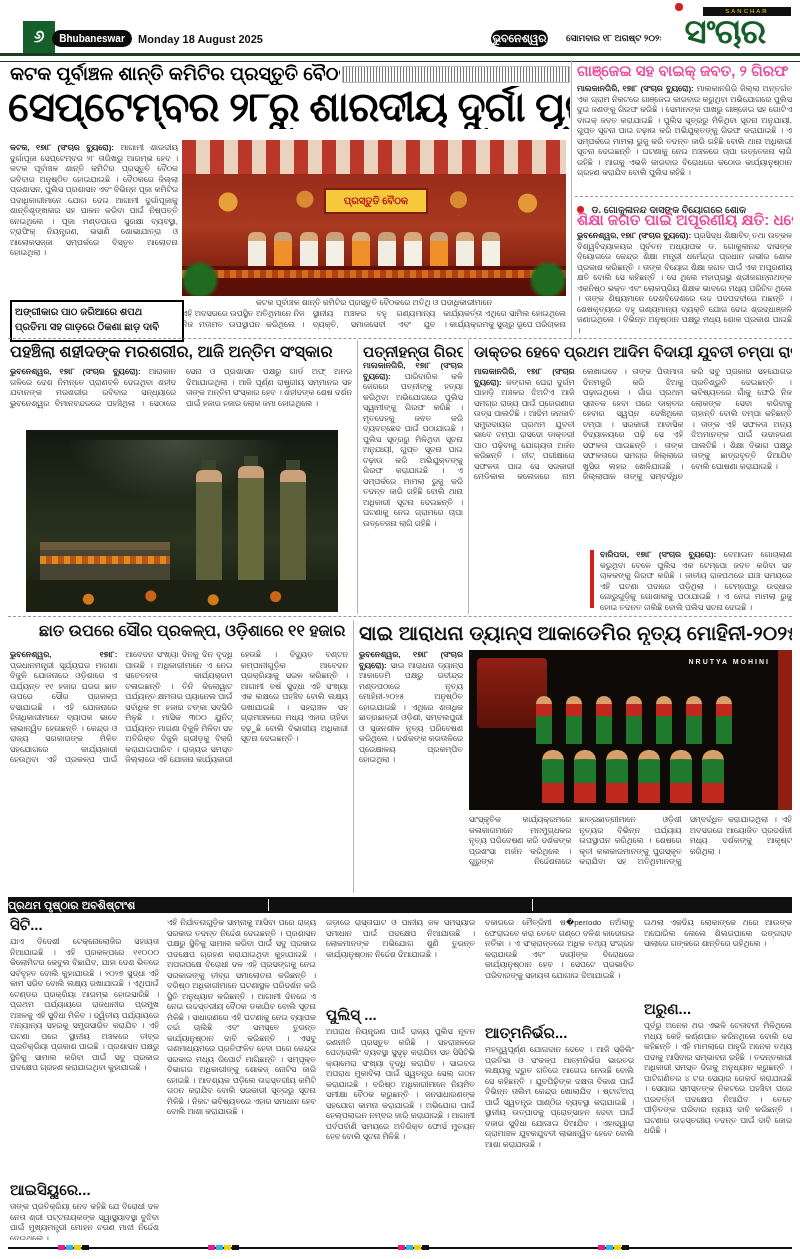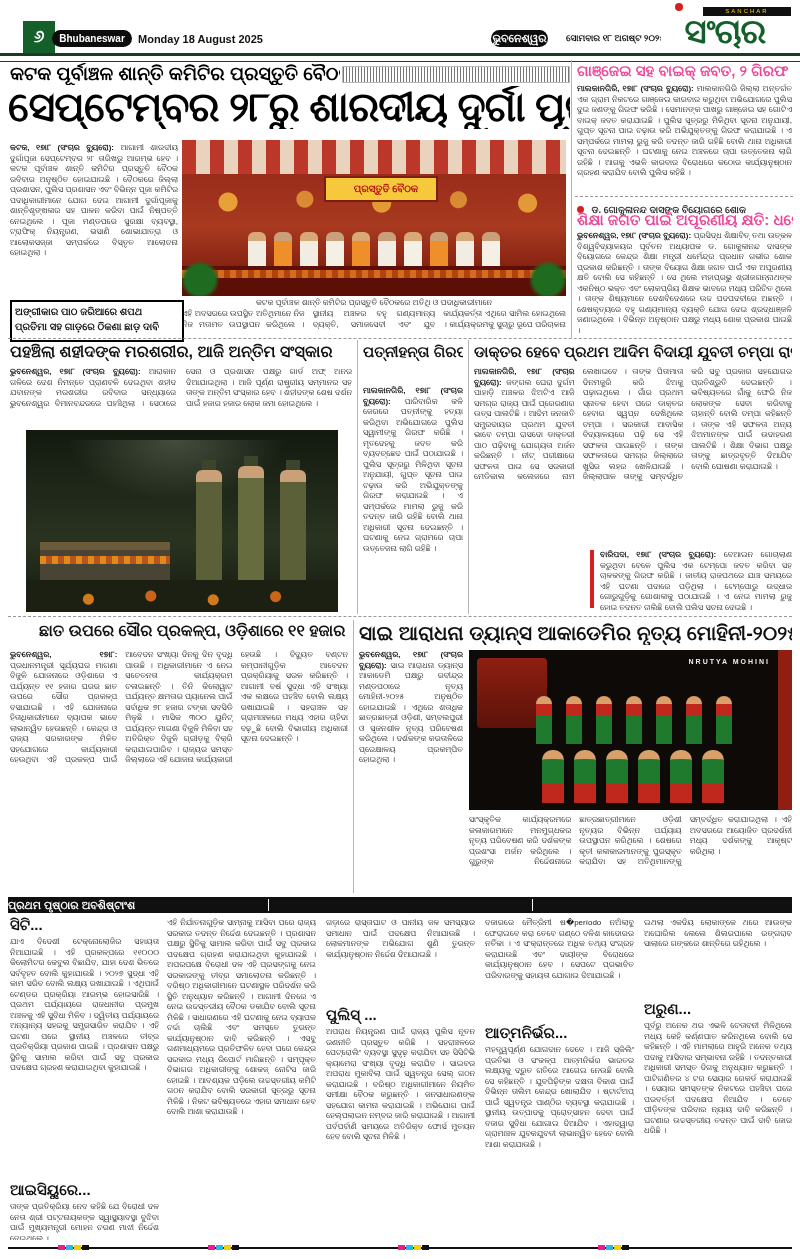--- a/index.html
+++ b/index.html
@@ -57,21 +57,21 @@
   </div>
 
   <div class="abs photo" style="left:182px;top:140px;width:384px;height:156px;background:linear-gradient(#8e2318,#a93a20 55%,#6e1208);">
     <div class="fig" style="left:0;top:0;width:384px;height:34px;background:repeating-linear-gradient(90deg,#c0392b 0 14px,#f3e6d0 14px 28px);opacity:.9;"></div>
     <div class="fig" style="left:0;top:34px;width:384px;height:56px;background:
       radial-gradient(circle at 12% 50%, rgba(255,196,64,.75) 0 9px, rgba(0,0,0,0) 10px),
       radial-gradient(circle at 32% 45%, rgba(255,196,64,.6) 0 8px, rgba(0,0,0,0) 9px),
       radial-gradient(circle at 52% 52%, rgba(255,196,64,.7) 0 9px, rgba(0,0,0,0) 10px),
       radial-gradient(circle at 72% 46%, rgba(255,196,64,.6) 0 8px, rgba(0,0,0,0) 9px),
       radial-gradient(circle at 90% 52%, rgba(255,196,64,.7) 0 9px, rgba(0,0,0,0) 10px);"></div>
-    <div class="fig nowrap" style="left:142px;top:36px;width:100px;height:22px;background:#f4c columnWidth;background:#f6c93c;border:2px solid #7c1d10;color:#b01010;font-weight:bold;font-size:10px;text-align:center;line-height:22px;padding-left:10px;">ପ୍ରସ୍ତୁତି ବୈଠକ</div>
+    <div class="fig nowrap" style="left:142px;top:48px;width:100px;height:22px;background:#f4c columnWidth;background:#f6c93c;border:2px solid #7c1d10;color:#b01010;font-weight:bold;font-size:10px;text-align:center;line-height:22px;">ପ୍ରସ୍ତୁତି ବୈଠକ</div>
     <div class="fig" style="left:0;top:92px;width:384px;height:34px;">
       <div style="display:flex;gap:8px;justify-content:center;">
         <div style="width:18px;height:30px;background:#f2ede2;border-radius:6px 6px 0 0;border-top:9px solid #d9a877;"></div>
         <div style="width:18px;height:30px;background:#ef8f2a;border-radius:6px 6px 0 0;border-top:9px solid #caa07a;"></div>
         <div style="width:18px;height:30px;background:#f2ede2;border-radius:6px 6px 0 0;border-top:9px solid #d9a877;"></div>
         <div style="width:18px;height:30px;background:#f5f0e6;border-radius:6px 6px 0 0;border-top:9px solid #caa07a;"></div>
         <div style="width:18px;height:30px;background:#ef8f2a;border-radius:6px 6px 0 0;border-top:9px solid #d9a877;"></div>
         <div style="width:18px;height:30px;background:#f2ede2;border-radius:6px 6px 0 0;border-top:9px solid #caa07a;"></div>
         <div style="width:18px;height:30px;background:#f5f0e6;border-radius:6px 6px 0 0;border-top:9px solid #d9a877;"></div>
         <div style="width:18px;height:30px;background:#ef8f2a;border-radius:6px 6px 0 0;border-top:9px solid #caa07a;"></div>
@@ -120,21 +120,21 @@
     <div class="fig" style="left:254px;top:40px;width:26px;height:108px;background:#5b6038;border-radius:6px 6px 0 0;border-top:12px solid #c9a077;box-shadow:0 -16px 0 -6px #3c452c;"></div>
     <div class="fig" style="left:14px;top:112px;width:130px;height:44px;background:#4a4434;border-top:8px solid #6b5b3a;">
       <div style="margin-top:6px;height:8px;background:repeating-linear-gradient(90deg,#e08a1e 0 6px,#b9541a 6px 12px);"></div>
     </div>
     <div class="fig" style="left:0px;top:150px;width:312px;height:32px;background:radial-gradient(circle at 20% 60%,#d07a1a 0 5px,rgba(0,0,0,0) 6px),radial-gradient(circle at 40% 50%,#c9641a 0 5px,rgba(0,0,0,0) 6px),radial-gradient(circle at 60% 62%,#d07a1a 0 5px,rgba(0,0,0,0) 6px),radial-gradient(circle at 80% 52%,#c9641a 0 5px,rgba(0,0,0,0) 6px),#1b2012;"></div>
   </div>
 
   <div class="abs v-rule" style="left:357px;top:340px;height:274px;"></div>
 
   <div class="abs nowrap" style="left:363px;top:343px;width:100px;font-weight:bold;font-size:15px;">ପତ୍ନୀହନ୍ତା ଗିରଫ</div>
-  <div class="abs body-text" style="left:363px;top:386px;width:100px;height:245px;">
+  <div class="abs body-text" style="left:363px;top:361px;width:100px;height:245px;">
     <b>ମାଲକାନଗିରି, ୧୭ା୮ (ସଂଚାର ବ୍ୟୁରୋ):</b> <span>ପାରିବାରିକ କଳି ଜେରରେ ପତ୍ନୀଙ୍କୁ ହତ୍ୟା କରିଥିବା ଅଭିଯୋଗରେ ପୁଲିସ ସ୍ୱାମୀଙ୍କୁ ଗିରଫ କରିଛି । ମୃତଦେହକୁ ଜବତ କରି ବ୍ୟବଚ୍ଛେଦ ପାଇଁ ପଠାଯାଇଛି । ପୁଲିସ ସୂତ୍ରରୁ ମିଳିଥିବା ସୂଚନା ଅନୁଯାୟୀ, ଗୁପ୍ତ ସୂଚନା ପାଇ ଚଢ଼ାଉ କରି ଅଭିଯୁକ୍ତଙ୍କୁ ଗିରଫ କରାଯାଇଛି । ଏ ସମ୍ପର୍କରେ ମାମଲା ରୁଜୁ କରି ତଦନ୍ତ ଜାରି ରହିଛି ବୋଲି ଥାନା ଅଧିକାରୀ ସୂଚନା ଦେଇଛନ୍ତି । ଘଟଣାକୁ ନେଇ ଗ୍ରାମରେ ଚାପା ଉତ୍ତେଜନା ଲାଗି ରହିଛି ।</span>
   </div>
 
   <div class="abs v-rule" style="left:468px;top:340px;height:274px;"></div>
 
   <div class="abs nowrap" style="left:474px;top:343px;width:318px;font-weight:bold;font-size:15px;">ଡାକ୍ତର ହେବେ ପ୍ରଥମ ଆଦିମ ବିଦାୟୀ ଯୁବତୀ ଚମ୍ପା ରାସଦୋ</div>
   <div class="abs body-text" style="left:474px;top:367px;width:318px;height:176px;column-count:3;column-gap:8px;">
     <b>ମାଲକାନଗିରି, ୧୭ା୮ (ସଂଚାର ବ୍ୟୁରୋ):</b> <span>ଜଙ୍ଗଲ ଘେରା ଦୁର୍ଗମ ପାହାଡ଼ି ଅଞ୍ଚଳର ଝିଅଟିଏ ଆଜି ସମଗ୍ର ରାଜ୍ୟ ପାଇଁ ପ୍ରେରଣାର ଉତ୍ସ ପାଲଟିଛି । ଆଦିମ ଜନଜାତି ସମ୍ପ୍ରଦାୟର ପ୍ରଥମ ଯୁବତୀ ଭାବେ ଚମ୍ପା ରାସଦୋ ଡାକ୍ତରୀ ପାଠ ପଢ଼ିବାକୁ ଯୋଗ୍ୟତା ଅର୍ଜନ କରିଛନ୍ତି । ନୀଟ୍ ପରୀକ୍ଷାରେ ସଫଳତା ପାଇ ସେ ସରକାରୀ ମେଡିକାଲ କଲେଜରେ ନାମ ଲେଖାଇବେ । ତାଙ୍କ ପିତାମାତା ଦିନମଜୁରି କରି ଝିଅକୁ ପଢ଼ାଇଥିଲେ । ଗାଁର ପ୍ରଥମ ସ୍ନାତକ ହେବା ପରେ ଡାକ୍ତର ହେବାର ସ୍ୱପ୍ନ ଦେଖିଥିଲେ ଚମ୍ପା । ସରକାରୀ ଆବାସିକ ବିଦ୍ୟାଳୟରେ ପଢ଼ି ସେ ଏହି ସଫଳତା ପାଇଛନ୍ତି । ତାଙ୍କ ସଫଳତାରେ ସମଗ୍ର ଜିଲ୍ଲାରେ ଖୁସିର ଲହର ଖେଳିଯାଇଛି । ଜିଲ୍ଲାପାଳ ତାଙ୍କୁ ସମ୍ବର୍ଦ୍ଧିତ କରି ସବୁ ପ୍ରକାର ସହଯୋଗର ପ୍ରତିଶ୍ରୁତି ଦେଇଛନ୍ତି । ଭବିଷ୍ୟତରେ ଗାଁକୁ ଫେରି ନିଜ ଲୋକଙ୍କ ସେବା କରିବାକୁ ଚାହାନ୍ତି ବୋଲି ଚମ୍ପା କହିଛନ୍ତି । ତାଙ୍କ ଏହି ସଫଳତା ଅନ୍ୟ ଝିଅମାନଙ୍କ ପାଇଁ ଉଦାହରଣ ପାଲଟିଛି । ଶିକ୍ଷା ବିଭାଗ ପକ୍ଷରୁ ତାଙ୍କୁ ଛାତ୍ରବୃତ୍ତି ଦିଆଯିବ ବୋଲି ଘୋଷଣା କରାଯାଇଛି ।</span>
   </div>
 

